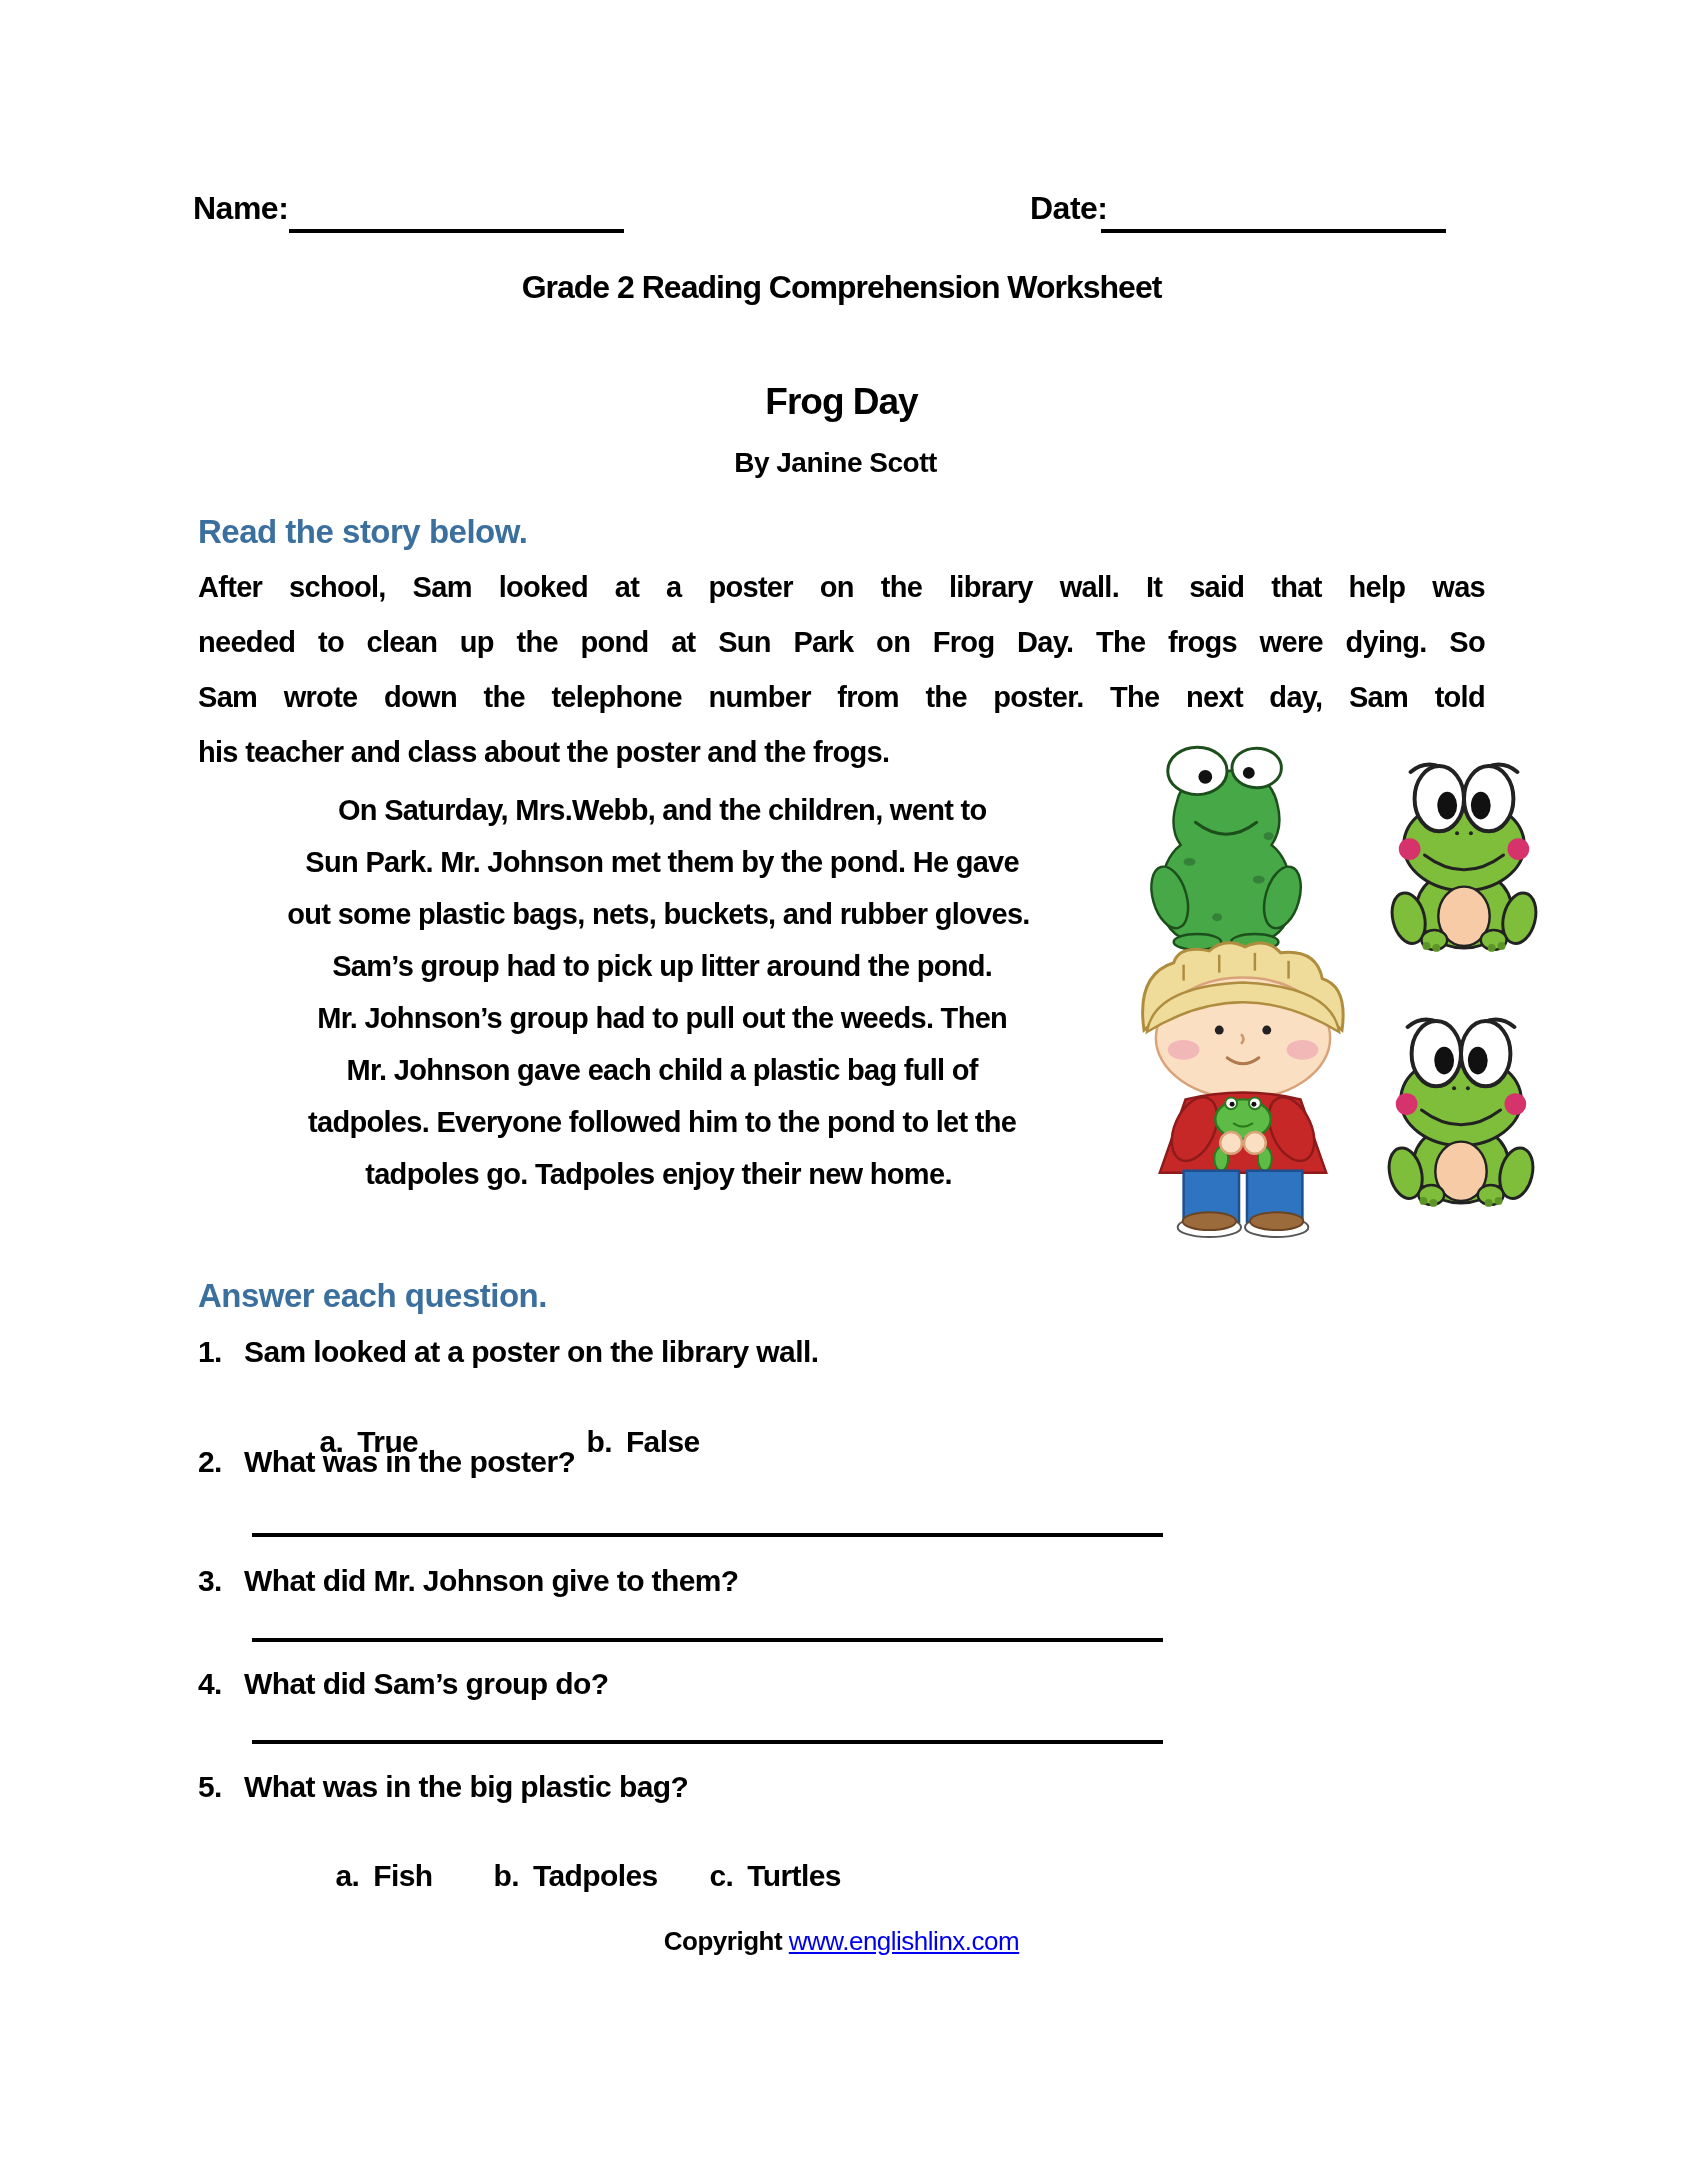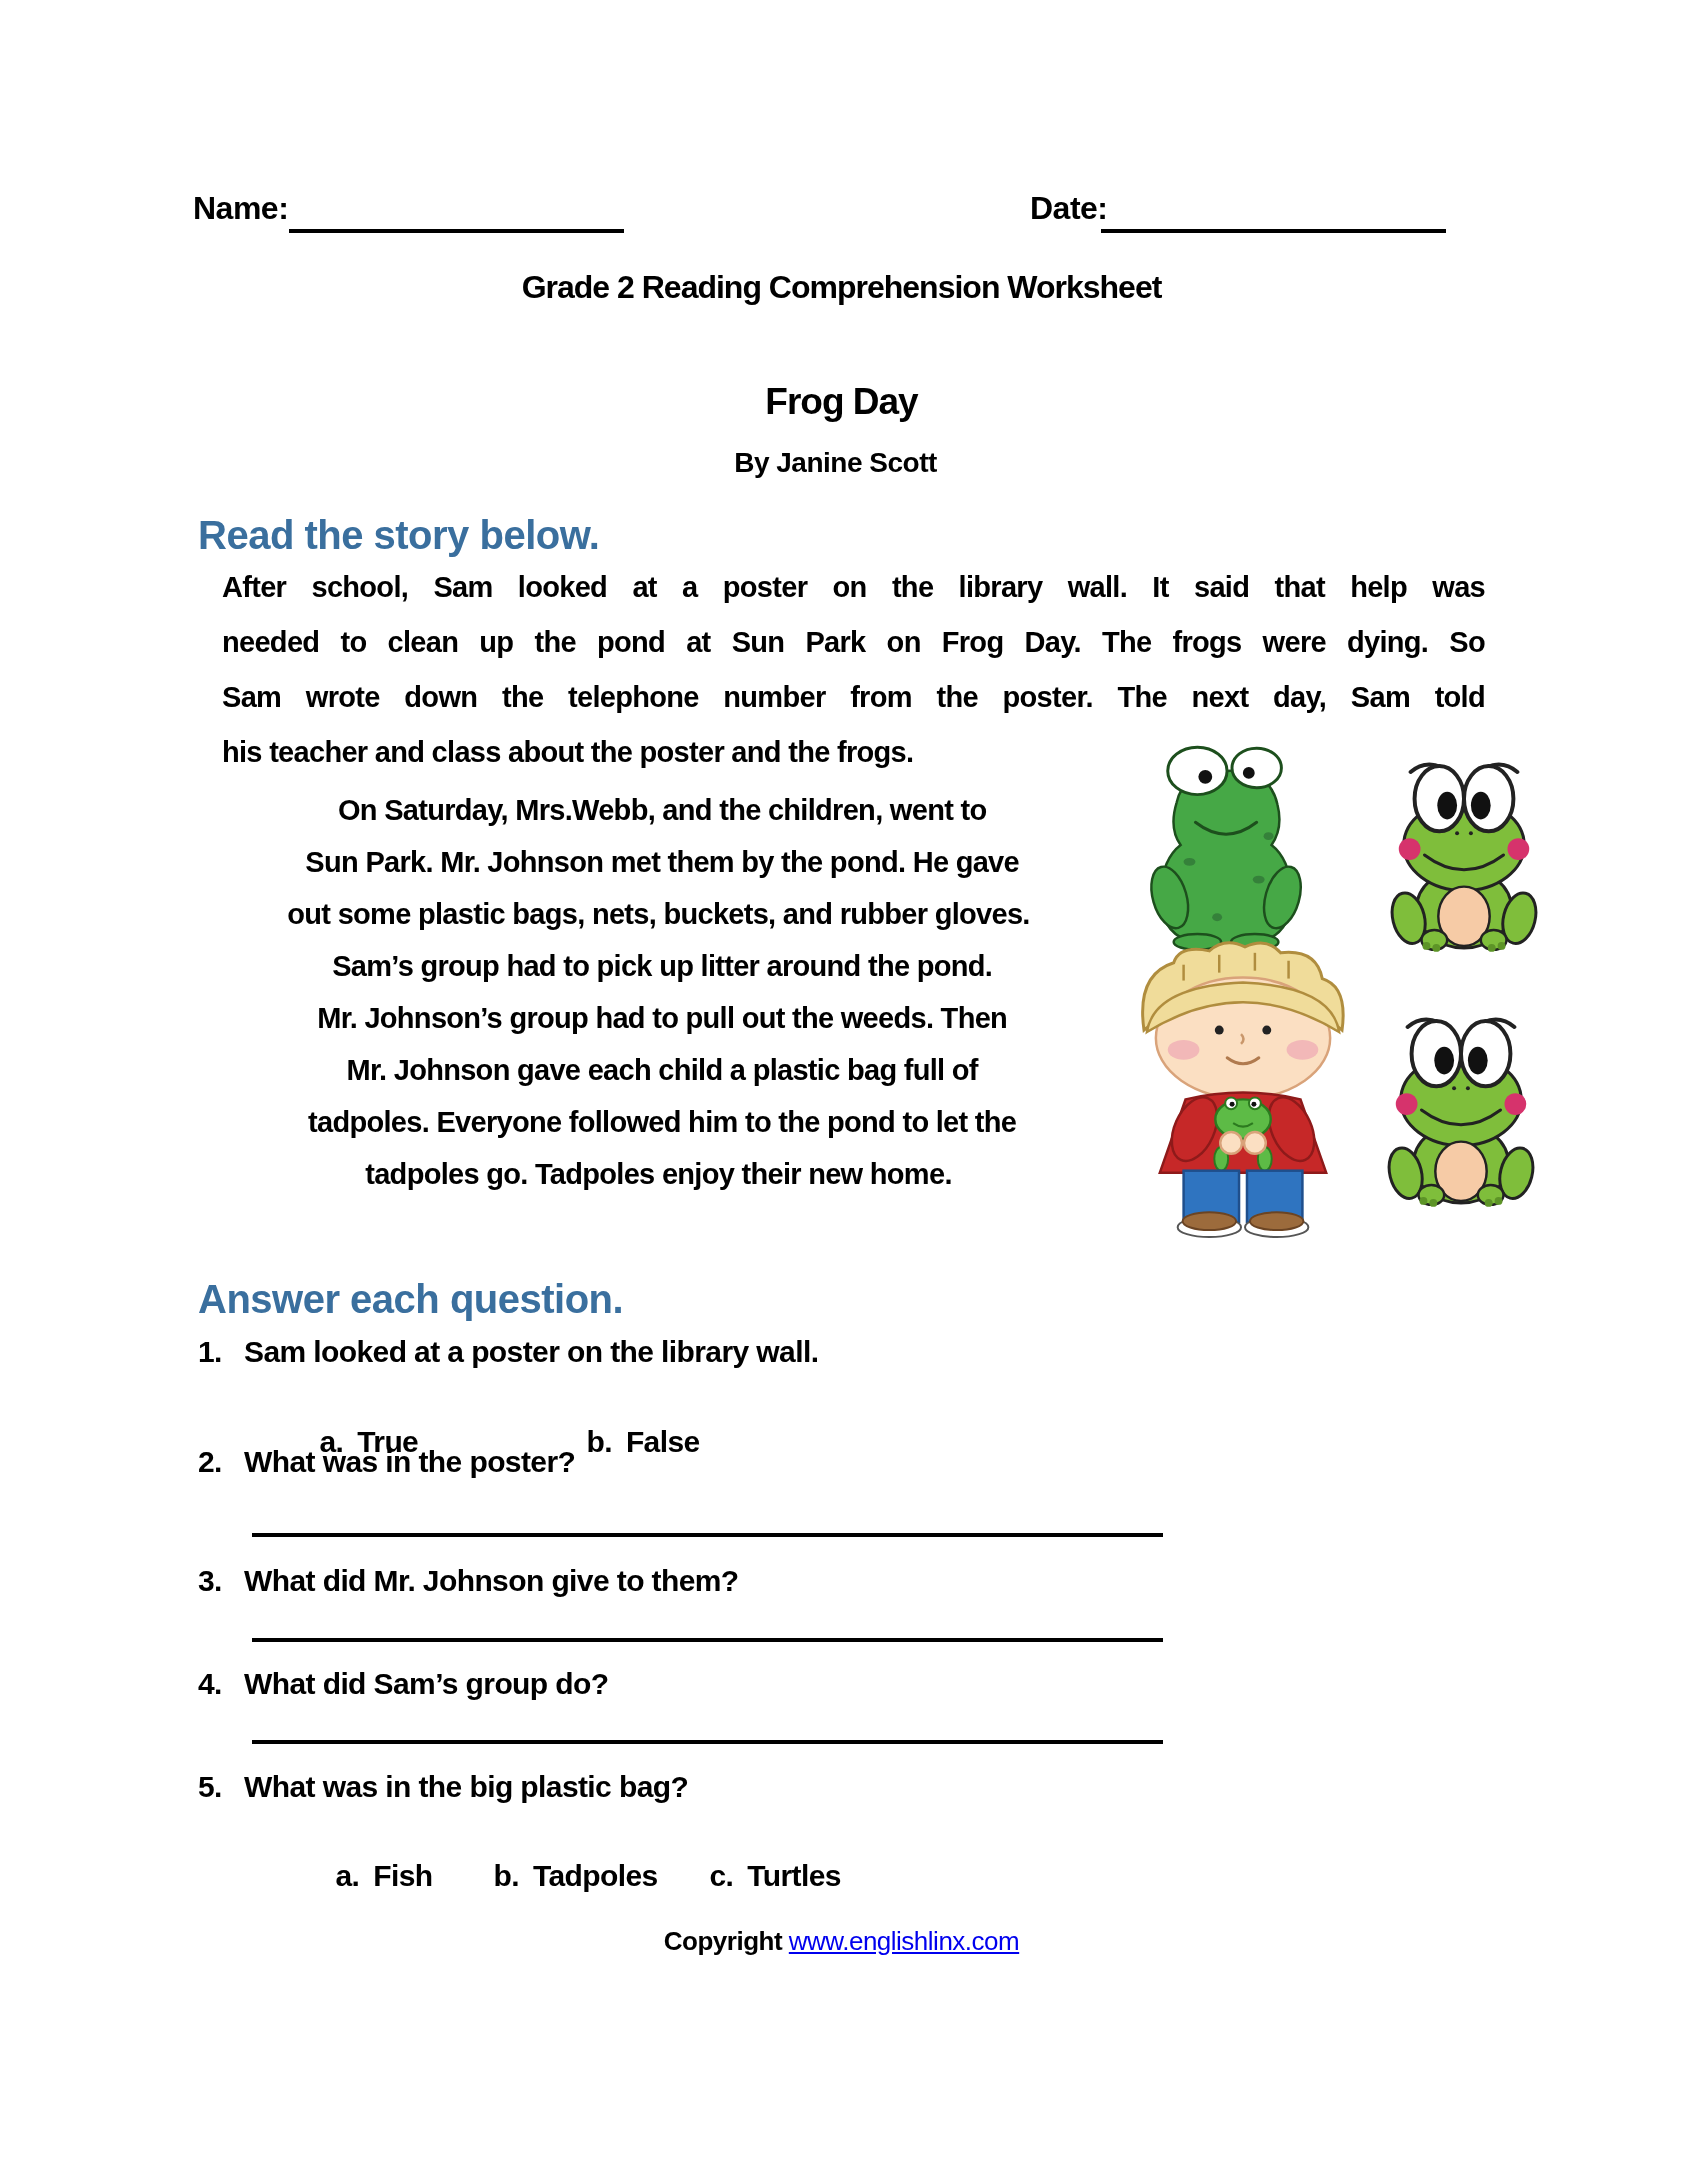--- a/index.html
+++ b/index.html
@@ -4,24 +4,24 @@
 <style>
   html,body{margin:0;padding:0;background:#888;}
   .page{position:relative;width:1683px;height:2178px;background:#ffffff;margin:0 auto;
         font-family:"Liberation Sans",sans-serif;font-weight:700;color:#000;overflow:hidden;}
   .abs{position:absolute;}
   .lbl{font-size:32px;letter-spacing:-0.5px;}
   .fill-line{border-bottom:4px solid #000;height:0;}
   .title-main{left:0;right:0;top:269px;text-align:center;font-size:32px;letter-spacing:-1px;}
   .title-story{left:0;right:0;top:381px;text-align:center;font-size:37px;letter-spacing:-1px;}
   .byline{left:0;right:12px;top:447px;text-align:center;font-size:28px;letter-spacing:-0.5px;}
-  .section-heading{font-size:40px;letter-spacing:-0.5px;color:var(--heading-blue,#3A6F9E);}
+  .section-heading{font-size:33px;letter-spacing:-0.5px;color:var(--heading-blue,#3A6F9E);}
   .story-p{font-size:29px;letter-spacing:-0.7px;}
   .p1{left:198px;top:560px;width:1287px;line-height:55px;}
-  .p1 .line{white-space:nowrap;text-align:justify;text-align-last:justify;margin-left:24px;}
+  .p1 .line{white-space:nowrap;text-align:justify;text-align-last:justify;}
   .p1 .line:last-child{text-align-last:left;}
   .p2{left:198px;top:784px;width:921px;line-height:52px;}
   .p2 .line{white-space:pre;text-align:center;}
   .question{font-size:30px;letter-spacing:-0.6px;white-space:nowrap;display:flex;}
   .qnum{width:46px;flex:none;}
   .options-row{left:0;right:0;font-size:30px;letter-spacing:-0.6px;}
   .opt{position:absolute;white-space:pre;}
   .opt .key{margin-right:14px;}
   .answer-line{left:252px;width:911px;}
   .footer{left:0;right:0;top:1926px;text-align:center;font-size:26px;letter-spacing:-0.5px;}

